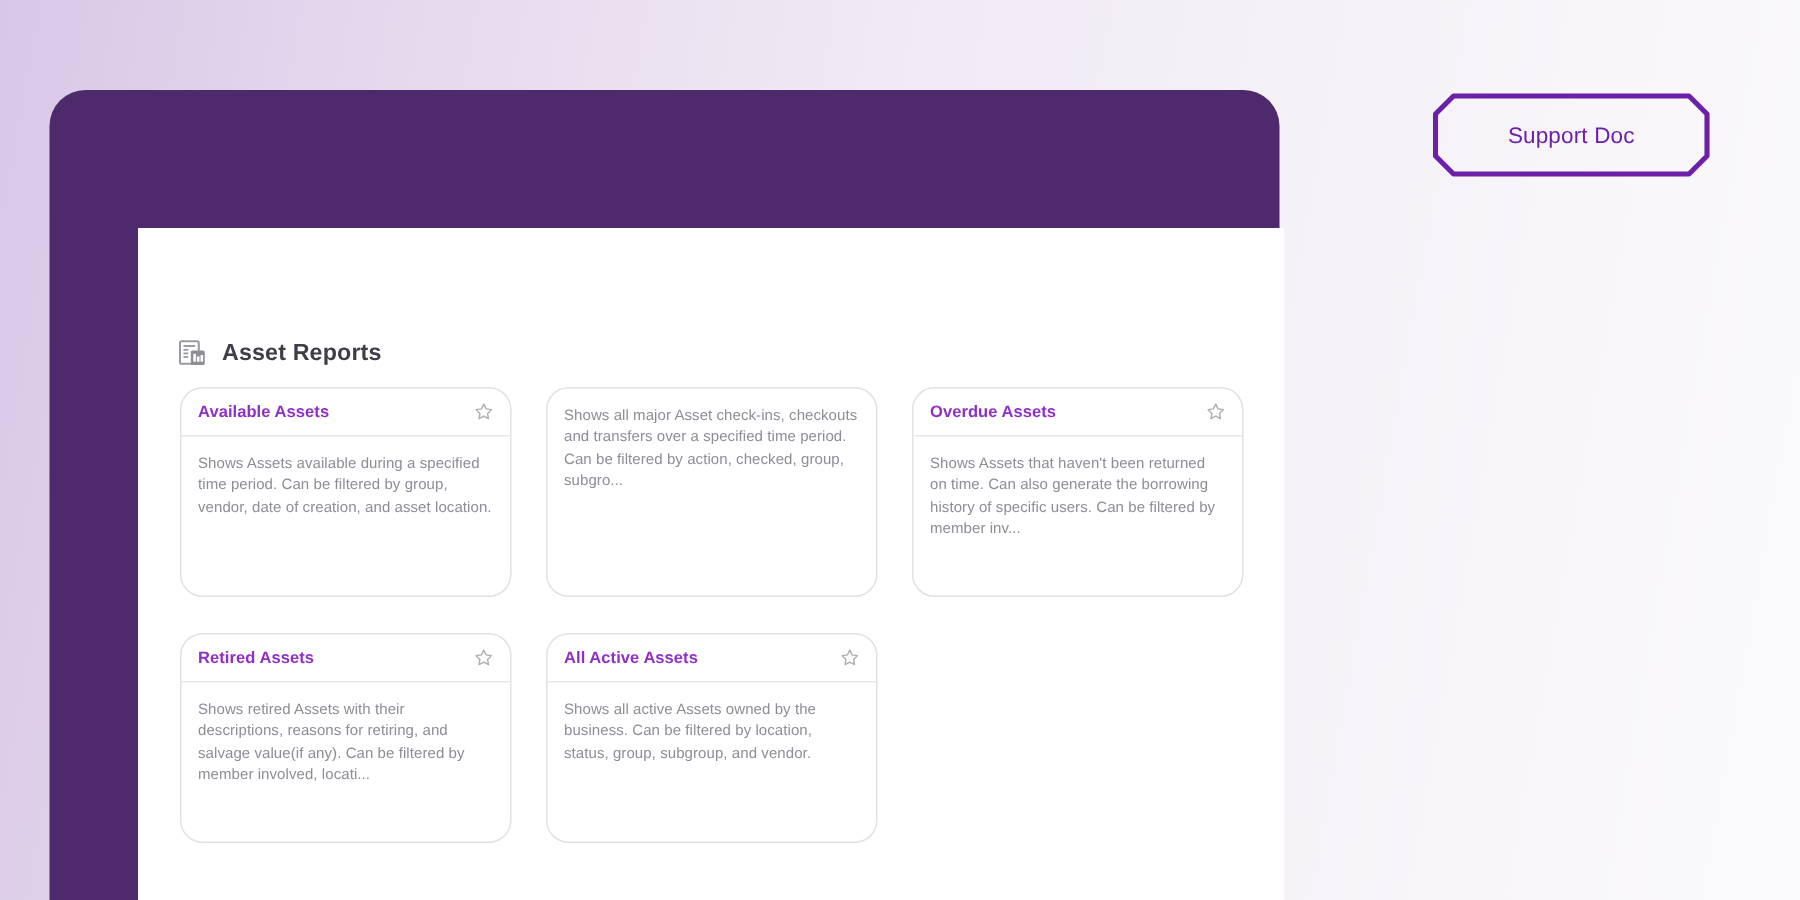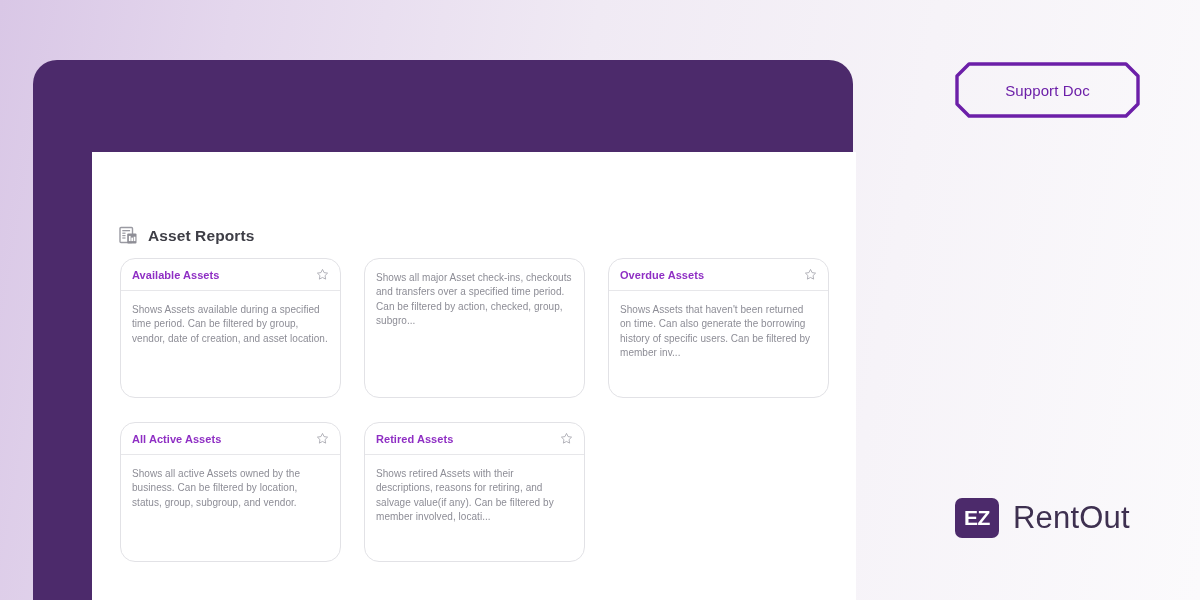--- a/index.html
+++ b/index.html
@@ -237,55 +237,51 @@
               </svg>
             </span>
           </div>
           <div class="card-body">
             <p class="card-desc">Shows Assets that haven't been returned on time. Can also generate the borrowing history of specific users. Can be filtered by member inv...</p>
           </div>
         </div>
 
         <div class="report-card">
           <div class="card-header">
+            <span class="card-title">Retired Assets</span>
+            <span>
+              <svg class="star-icon" viewBox="0 0 24 24" xmlns="http://www.w3.org/2000/svg">
+                <path d="M12 2.6l2.9 5.9 6.5.95-4.7 4.6 1.11 6.47L12 17.47l-5.81 3.05L7.3 14.05 2.6 9.45l6.5-.95z" fill="none" stroke="#acacb4" stroke-width="1.7" stroke-linejoin="round"></path>
+              </svg>
+            </span>
+          </div>
+          <div class="card-body">
+            <p class="card-desc">Shows retired Assets with their descriptions, reasons for retiring, and salvage value(if any). Can be filtered by member involved, locati...</p>
+          </div>
+        </div>
+
+        <div class="report-card">
+          <div class="card-header">
             <span class="card-title">All Active Assets</span>
             <span>
               <svg class="star-icon" viewBox="0 0 24 24" xmlns="http://www.w3.org/2000/svg">
                 <path d="M12 2.6l2.9 5.9 6.5.95-4.7 4.6 1.11 6.47L12 17.47l-5.81 3.05L7.3 14.05 2.6 9.45l6.5-.95z" fill="none" stroke="#acacb4" stroke-width="1.7" stroke-linejoin="round"></path>
               </svg>
             </span>
           </div>
           <div class="card-body">
             <p class="card-desc">Shows all active Assets owned by the business. Can be filtered by location, status, group, subgroup, and vendor.</p>
-          </div>
-        </div>
-
-        <div class="report-card">
-          <div class="card-header">
-            <span class="card-title">Retired Assets</span>
-            <span>
-              <svg class="star-icon" viewBox="0 0 24 24" xmlns="http://www.w3.org/2000/svg">
-                <path d="M12 2.6l2.9 5.9 6.5.95-4.7 4.6 1.11 6.47L12 17.47l-5.81 3.05L7.3 14.05 2.6 9.45l6.5-.95z" fill="none" stroke="#acacb4" stroke-width="1.7" stroke-linejoin="round"></path>
-              </svg>
-            </span>
-          </div>
-          <div class="card-body">
-            <p class="card-desc">Shows retired Assets with their descriptions, reasons for retiring, and salvage value(if any). Can be filtered by member involved, locati...</p>
           </div>
         </div>
 
       </div>
     </div>
   </div>
 
   <div class="support-badge">
     <svg viewBox="0 0 185 56" xmlns="http://www.w3.org/2000/svg">
       <path d="M14 2 H171 L183 14 V42 L171 54 H14 L2 42 V14 Z" fill="none" stroke="#6c1fa8" stroke-width="3.4" stroke-linejoin="round"></path>
     </svg>
     <span class="support-badge-label">Support Doc</span>
   </div>
 
-  <div class="brand-logo">
-    <span class="brand-mark">EZ</span>
-    <span class="brand-word">RentOut</span>
-  </div>
 
 </div>
 
 </body></html>

